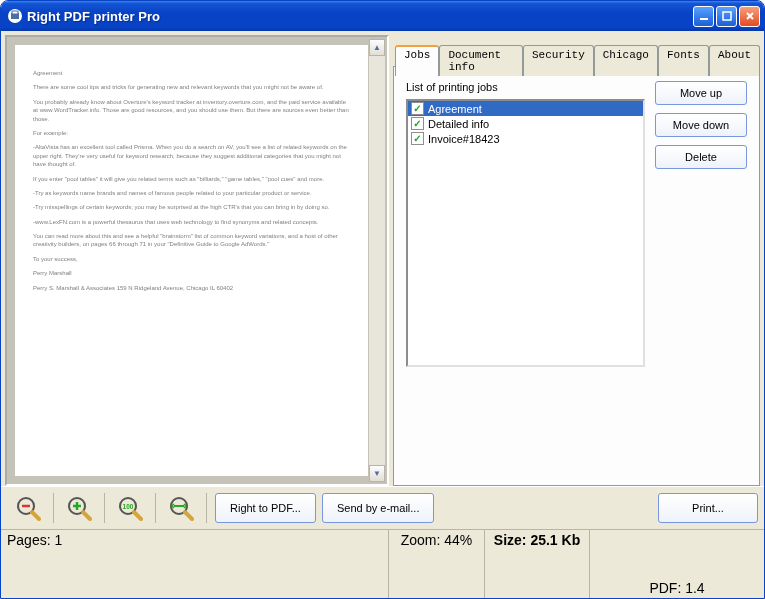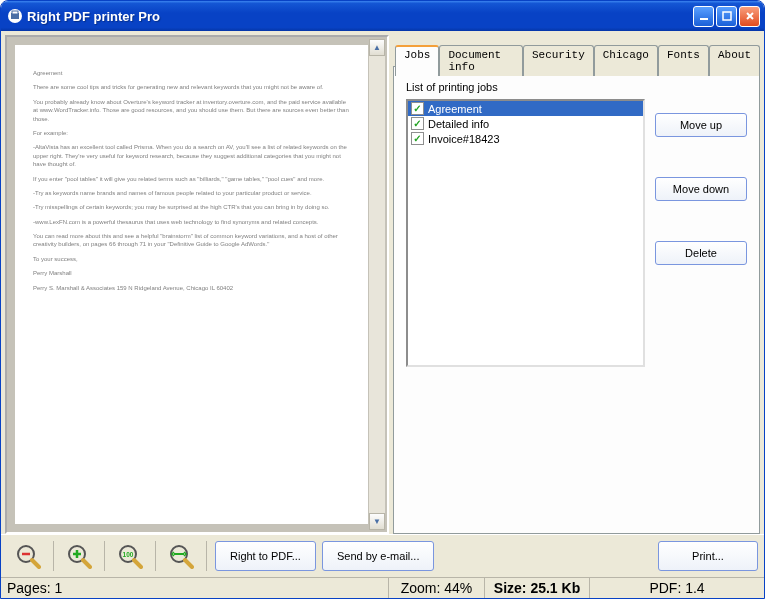--- a/index.html
+++ b/index.html
@@ -26,33 +26,33 @@
 .tab{padding:3px 8px 3px 8px;background:#ece9d8;border:1px solid #919b9c;border-bottom:none;border-radius:3px 3px 0 0;font-size:11px;cursor:pointer;position:relative;top:10px;font-family:Liberation Mono, monospace;}
 .tab.active{background:#fdfdfd;border-top:2px solid #f4a03a;padding-top:2px;z-index:2;}
 .tabpanel{flex:1;background:#fdfdfd;border:1px solid #919b9c;padding:14px 12px;display:flex;gap:10px;}
 .joblist-area{flex:1;display:flex;flex-direction:column;}
 .joblist-label{margin-bottom:6px;font-size:11px;}
 .joblist{flex:0 0 268px;border:2px inset #e0e0e0;background:#fff;overflow:auto;}
 .joblist .row{display:flex;align-items:center;padding:1px 3px;gap:4px;font-size:11px;}
 .joblist .row.selected{background:#316ac5;color:#fff;}
 .chk{width:13px;height:13px;border:1px solid #8e8f8f;background:#fff;display:flex;align-items:center;justify-content:center;color:#21a121;font-size:10px;font-weight:bold;flex-shrink:0;}
 .btncol{display:flex;flex-direction:column;gap:8px;width:92px;}
-.btn{height:24px;border:1px solid #7a96df;border-radius:3px;background:linear-gradient(to bottom,#fff,#eef2f9);font-size:11px;cursor:pointer;margin-top:32px;}
+.btn{height:24px;border:1px solid #7a96df;border-radius:3px;background:linear-gradient(to bottom,#fff,#eef2f9);font-size:11px;cursor:pointer;}
 .toolbar{display:flex;align-items:center;padding:4px 6px 4px 10px;gap:6px;border-top:1px solid #fff;}
 .zoombtn{width:34px;height:34px;display:flex;align-items:center;justify-content:center;cursor:pointer;}
 .sep{width:1px;height:30px;background:#b8b5a8;margin:0 2px;}
 .actbtn{height:30px;padding:0 14px;border:1px solid #7a96df;border-radius:3px;background:linear-gradient(to bottom,#fff,#eef2f9);font-size:11px;cursor:pointer;}
 .spacer{flex:1;}
 .printbtn{height:30px;width:100px;border:1px solid #7a96df;border-radius:3px;background:linear-gradient(to bottom,#fff,#eef2f9);font-size:11px;cursor:pointer;}
 .status{display:flex;border-top:1px solid #b8b5a8;background:#ece9d8;}
 .status .cell{padding:2px 6px;border-right:1px solid #b8b5a8;font-size:14px;}
 .status .cell.pages{width:388px;}
 .status .cell.zoom{width:96px;text-align:center;}
 .status .cell.size{width:105px;text-align:center;font-weight:bold;}
-.status .cell.pdf{flex:1;text-align:center;border-right:none;}
+.status .cell.pdf{flex:1;text-align:center;border-right:none;margin-top:48px;}
 </style>
 </head>
 <body>
 
 <div class="window">
   <div class="titlebar">
     <span class="app-icon">
       <svg width="16" height="16" viewBox="0 0 16 16">
           <circle cx="8" cy="8" r="7" fill="#fff"></circle>
           <rect x="4" y="5" width="8" height="6" fill="#4a6fa5"></rect>

